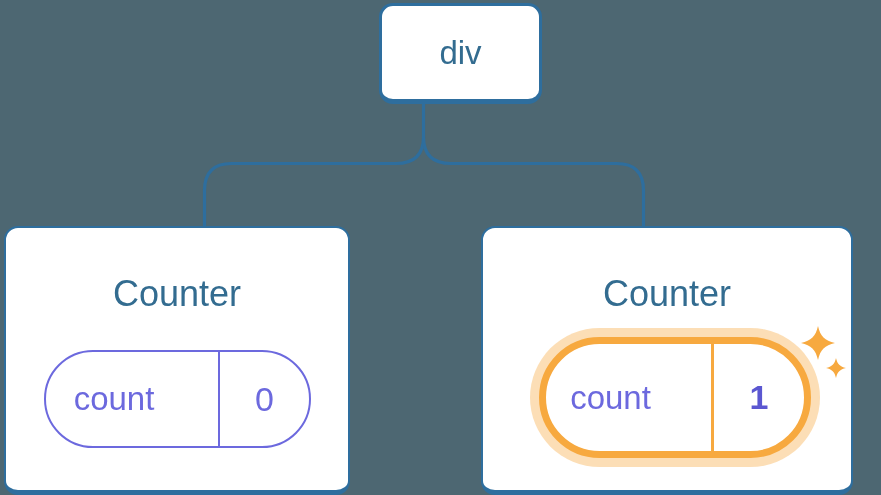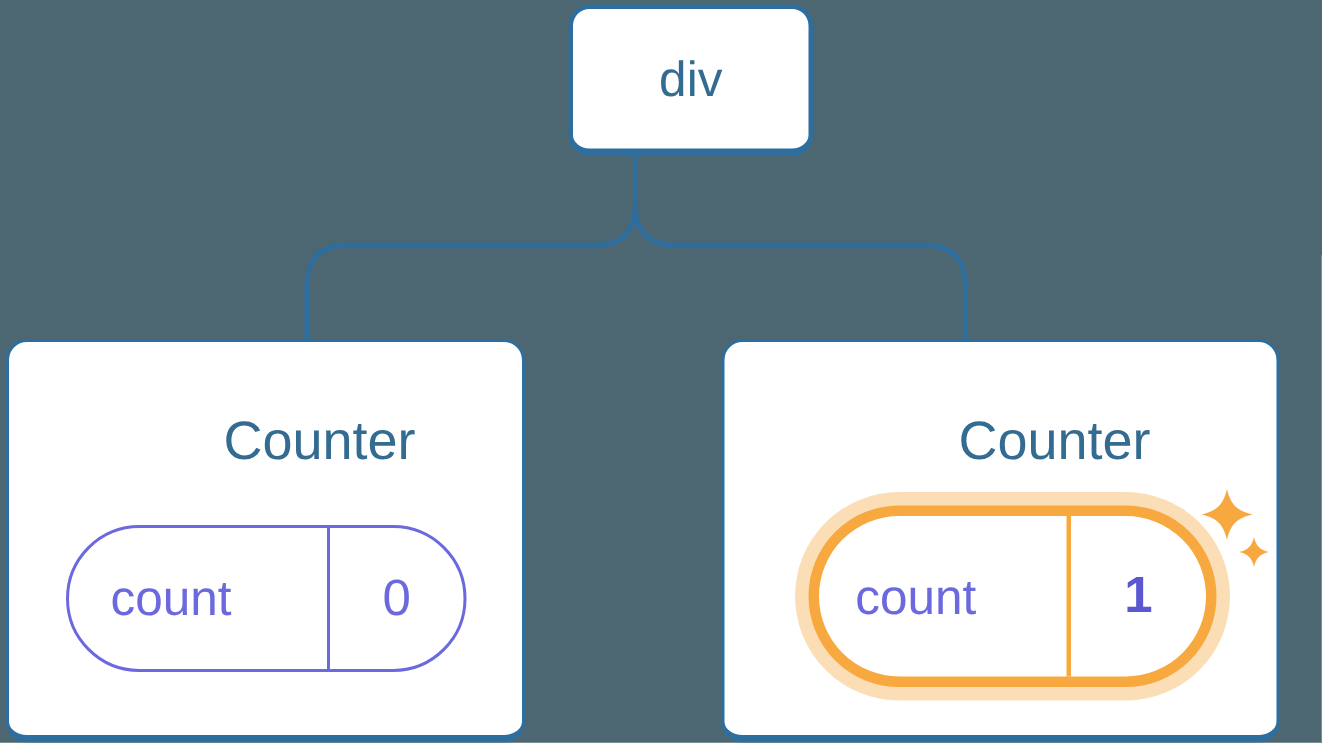--- a/index.html
+++ b/index.html
@@ -29,21 +29,20 @@
     border:2.5px solid var(--steel);border-bottom-width:5px;
     border-radius:14px;z-index:1;
   }
   .card-left{left:4px;width:346px;}
   .card-right{left:481px;width:372px;}
 
   .card-title{
     position:absolute;top:48px;left:0;width:100%;
     text-align:center;font-size:36px;font-weight:500;line-height:1;
     color:var(--title);
-    padding-left:36px;
   }
 
   .pill{
     position:absolute;box-sizing:border-box;display:flex;align-items:stretch;
     background:var(--cardBg);border-radius:999px;gap:36px;
   }
   .pill-normal{
     left:38px;top:122px;width:267px;height:98px;
     border:2.5px solid var(--purple);
   }

